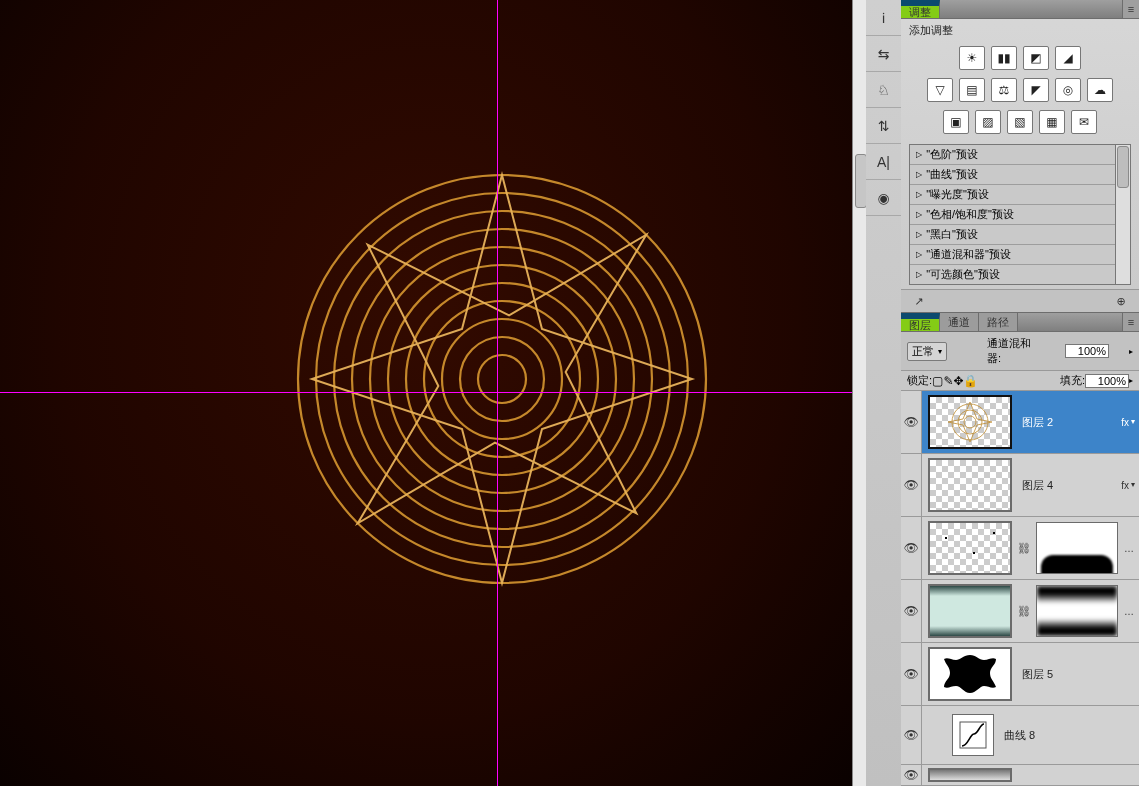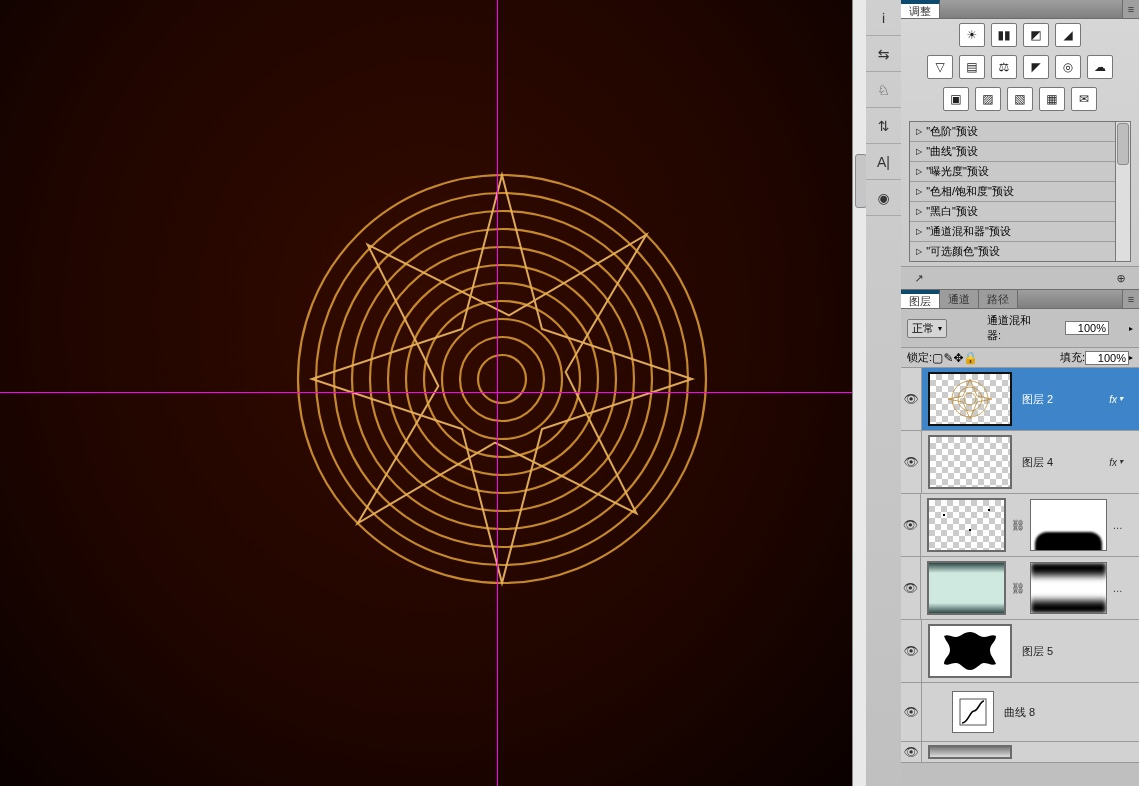--- a/index.html
+++ b/index.html
@@ -23,21 +23,21 @@
 #icon-strip{position:absolute;left:866px;top:0;width:35px;height:786px;background:linear-gradient(#cfcfcf,#c0c0c0);border-right:1px solid #7a7a7a}
 .strip-btn{display:flex;align-items:center;justify-content:center;height:35px;border-bottom:1px solid #a8a8a8;cursor:pointer;color:#333;font-size:14px}
 
 
 #panels{position:absolute;left:901px;top:0;right:0;bottom:0;background:#bfbfbf}
 
 
 .panel{background:linear-gradient(#d7d7d7,#cacaca);border-bottom:1px solid #6d6d6d}
 .tabbar{display:flex;background:#8f8f8f;height:18px;align-items:stretch;border-bottom:1px solid #6d6d6d}
 .tab{padding:2px 8px;font-size:11px;color:#333;display:flex;align-items:center;border-right:1px solid #6d6d6d;background:#9c9c9c}
-.tab.active{background:#ffffff;border-top:4px solid #0c4a6e}
+.tab.active{background:#84cc16;border-top:6px solid #0c4a6e}
 .tabbar .flex{flex:1;background:linear-gradient(#9f9f9f,#7f7f7f)}
 .tabbar .burger{width:16px;display:flex;align-items:center;justify-content:center;color:#333;background:#9f9f9f;border-left:1px solid #6d6d6d}
 
 .section-title{padding:4px 8px;font-size:11px;color:#222}
 
 .adj-icons{display:flex;justify-content:center;gap:6px;padding:4px 0}
 .adj-btn{width:24px;height:22px;background:#fff;border:1px solid #777;border-radius:2px;display:flex;align-items:center;justify-content:center;color:#222;font-size:12px;cursor:pointer}
 
 .preset-list-wrap{display:flex;margin:6px 8px 4px 8px}
 .preset-list{flex:1;border:1px solid #777;background:#c9c9c9}
@@ -68,21 +68,21 @@
 .layer.sel .thumb-box{border-color:#111}
 .thumb-box.checker{background:
   linear-gradient(45deg,#ccc 25%,transparent 25%,transparent 75%,#ccc 75%),
   linear-gradient(45deg,#ccc 25%,transparent 25%,transparent 75%,#ccc 75%);
   background-size:12px 12px;background-position:0 0,6px 6px;background-color:#fff}
 .thumb-inner{position:absolute;inset:0}
 .link-icon{width:12px;display:flex;align-items:center;justify-content:center;font-size:11px;color:#333}
 .mask-box{width:80px;height:50px;margin:4px 6px;background:#fff;border:1px solid #6b6b6b;position:relative;overflow:hidden}
 .mask-blob{position:absolute;bottom:-4px;left:5%;right:5%;height:22px;background:#000;border-radius:12px 12px 4px 4px;filter:blur(1px)}
 .layer-name{flex:1;padding-left:4px;font-size:11px;color:#222}
-.fx-flag{padding-right:16px;font-size:10px;font-style:italic;color:#333;display:flex;align-items:flex-start;gap:2px}
+.fx-flag{padding-right:4px;font-size:10px;color:#333;display:flex;align-items:flex-start;gap:2px}
 .layer.sel .fx-flag{color:#fff}
 
 .adj-thumb{width:40px;height:40px;margin:4px 6px;background:#fff;border:1px solid #6b6b6b;display:flex;align-items:center;justify-content:center}
 
 .tri{font-size:8px}
 </style>
 </head>
 <body>
 
 <div id="viewport">
@@ -124,20 +124,21 @@
 </div>
 
 <div id="panels">
 
   <div class="panel">
     <div class="tabbar">
       <div class="tab active">调整</div>
       <div class="flex"></div>
       <div class="burger">≡</div>
     </div>
+    <div class="section-title">添加调整</div>
 
     <div class="adj-icons">
       <div class="adj-btn">☀</div>
       <div class="adj-btn">▮▮</div>
       <div class="adj-btn">◩</div>
       <div class="adj-btn">◢</div>
     </div>
     <div class="adj-icons">
       <div class="adj-btn">▽</div>
       <div class="adj-btn">▤</div>

